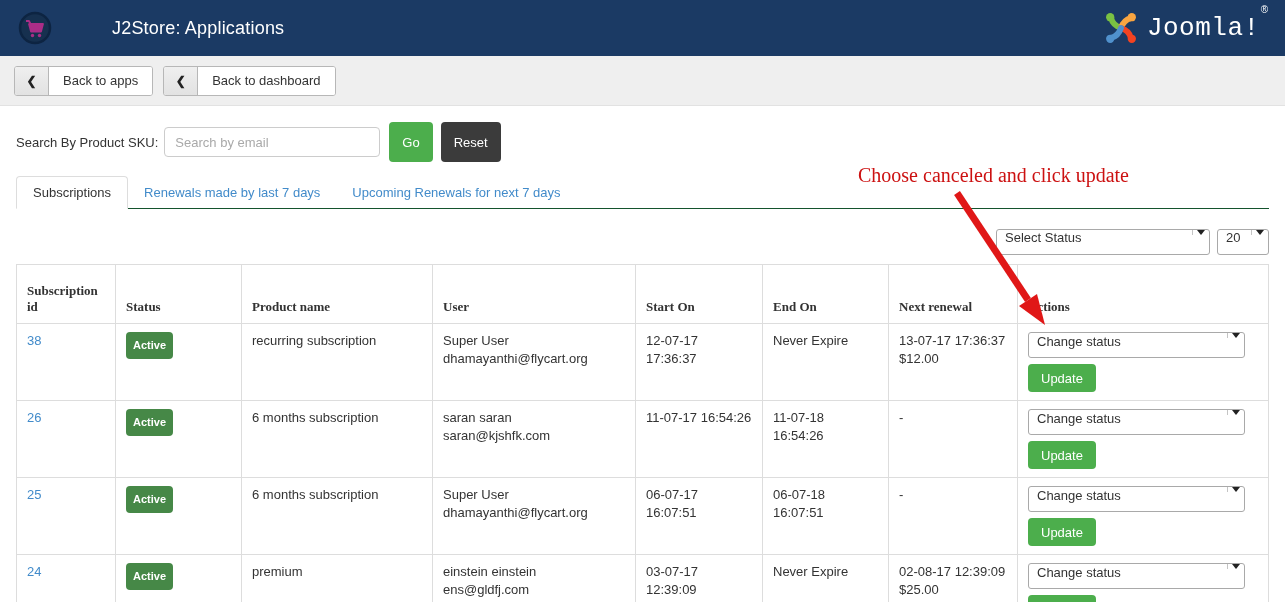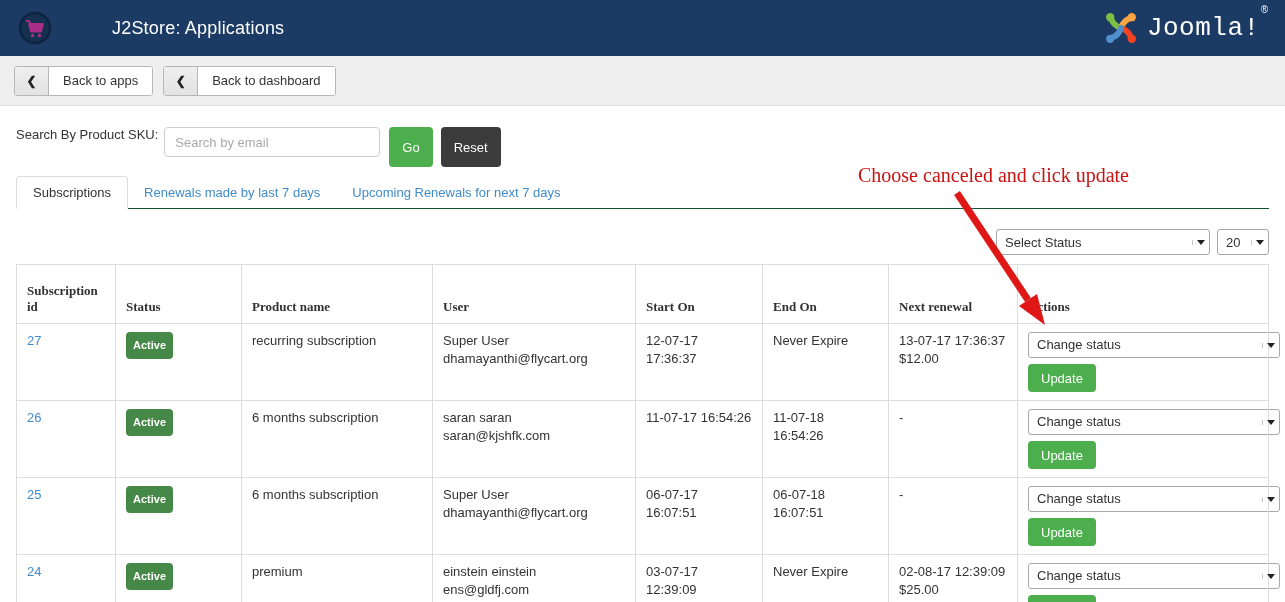--- a/index.html
+++ b/index.html
@@ -15,51 +15,51 @@
   .brand-text { color:#fff; font-size:26px; font-weight:400; letter-spacing:.5px;font-family:Liberation Mono, monospace; }
   .brand-reg { color:#fff; font-size:10px; vertical-align:top; position:relative; top:-9px; left:1px; }
 
   
   .toolbar { height:50px; background:#efefef; border-bottom:1px solid #e2e2e2; display:flex; align-items:center; padding:0 14px; gap:10px; }
   .btn-group { display:inline-flex; height:30px; border:1px solid #b7b7b7; border-radius:3px; overflow:hidden; background:#fff; cursor:pointer; }
   .btn-group .seg-icon { width:34px; display:flex; align-items:center; justify-content:center; background:linear-gradient(#efefef,#e2e2e2); border-right:1px solid #b7b7b7; color:#222; font-size:12px; font-weight:bold; }
   .btn-group .seg-label { display:flex; align-items:center; padding:0 14px; background:#fff; color:#333; }
 
   
-  .search-row { margin:21px 16px 17px 16px; display:flex; align-items:flex-start; height:30px; }
+  .search-row { margin:21px 16px 17px 16px; display:flex; align-items:center; height:30px; }
   .search-label { margin-right:6px; color:#333; }
   .search-input { width:216px; height:30px; border:1px solid #ccc; border-radius:4px; padding:0 10px; font-size:13px; color:#555; font-family:"Liberation Sans", sans-serif; }
   .search-input::placeholder { color:#a9a9a9; }
   .btn { border:none; border-radius:4px; height:40px; padding:0 13px; font-size:13px; color:#fff; cursor:pointer; font-family:"Liberation Sans", sans-serif; }
   .btn-go { background:#4cae4c; margin-left:9px; }
   .btn-reset { background:#3b3b3b; margin-left:8px; }
 
   
   .tabs { margin:4px 16px; display:flex; align-items:flex-end; border-bottom:1px solid #14532d; height:35px; }
   .tab { padding:8px 16px; color:#428bca; cursor:pointer; }
   .tab.active { color:#333; background:#fff; border:1px solid #ddd; border-bottom:1px solid #fff; border-radius:4px 4px 0 0; margin-bottom:-1px; cursor:default; }
 
   
   .filter-row { margin:20px 16px 9px 16px; height:26px; display:flex; justify-content:flex-end; gap:7px; }
-  .fselect { height:26px; border:1px solid #a9a9a9; border-radius:3px; background:#fff; display:flex; align-items:center; cursor:pointer; }
+  .fselect { height:26px; border:1px solid #a9a9a9; border-radius:3px; background:#fff; display:flex; align-items:flex-start; cursor:pointer; }
   .fselect .fsel-text { flex:1; display:flex; align-items:center; padding:0 8px; color:#333; white-space:nowrap; overflow:hidden; }
   .fselect .fsel-btn { width:17px; display:flex; align-items:center; justify-content:center; border-left:1px solid #c4c4c4; }
   .caret { width:0; height:0; border-left:4px solid transparent; border-right:4px solid transparent; border-top:5px solid #222; }
   .sel-status { width:214px; }
   .sel-size { width:52px; }
 
   
   .subs-table { margin:0 16px; border-collapse:collapse; width:1253px; table-layout:fixed; }
   .subs-table th, .subs-table td { border:1px solid #ddd; padding:8px 10px; text-align:left; }
   .subs-table th { vertical-align:bottom; font-weight:bold; color:#333; height:59px; background:#fff;font-family:Liberation Serif, serif; }
   .subs-table td { vertical-align:top; height:73px; line-height:1.4; }
   .id-link { color:#428bca; text-decoration:none; cursor:pointer; }
   .badge { display:inline-block; background:#468847; color:#fff; font-size:11px; font-weight:bold; padding:6px 7px; border-radius:4px; }
   .cell-sub { display:block; }
-  .actions-cell .fselect { width:252px; }
+  .actions-cell .fselect { width:217px; }
   .btn-update { background:#4cae4c; height:28px; padding:0 13px; margin-top:6px; }
 
   
   .annotation { position:absolute; left:858px; top:164px; font-family:"Liberation Serif", serif; font-size:20px; color:#cc1111; white-space:nowrap; }
   .arrow-overlay { position:absolute; left:0; top:0; width:1285px; height:602px; pointer-events:none; z-index:5; }
 </style>
 </head>
 <body>
 
 <div class="page">
@@ -159,21 +159,21 @@
         <th>Product name</th>
         <th>User</th>
         <th>Start On</th>
         <th>End On</th>
         <th>Next renewal</th>
         <th>Actions</th>
       </tr>
     </thead>
     <tbody>
       <tr>
-        <td><a class="id-link">27</a></td>
+        <td><a class="id-link">38</a></td>
         <td><span class="badge">Active</span></td>
         <td><span>recurring subscription</span></td>
         <td>
             <span class="cell-sub">Super User</span>
             <span class="cell-sub">dhamayanthi@flycart.org</span>
           </td>
         <td><span>12-07-17 17:36:37</span></td>
         <td><span>Never Expire</span></td>
         <td>
             <span class="cell-sub">13-07-17 17:36:37</span>

